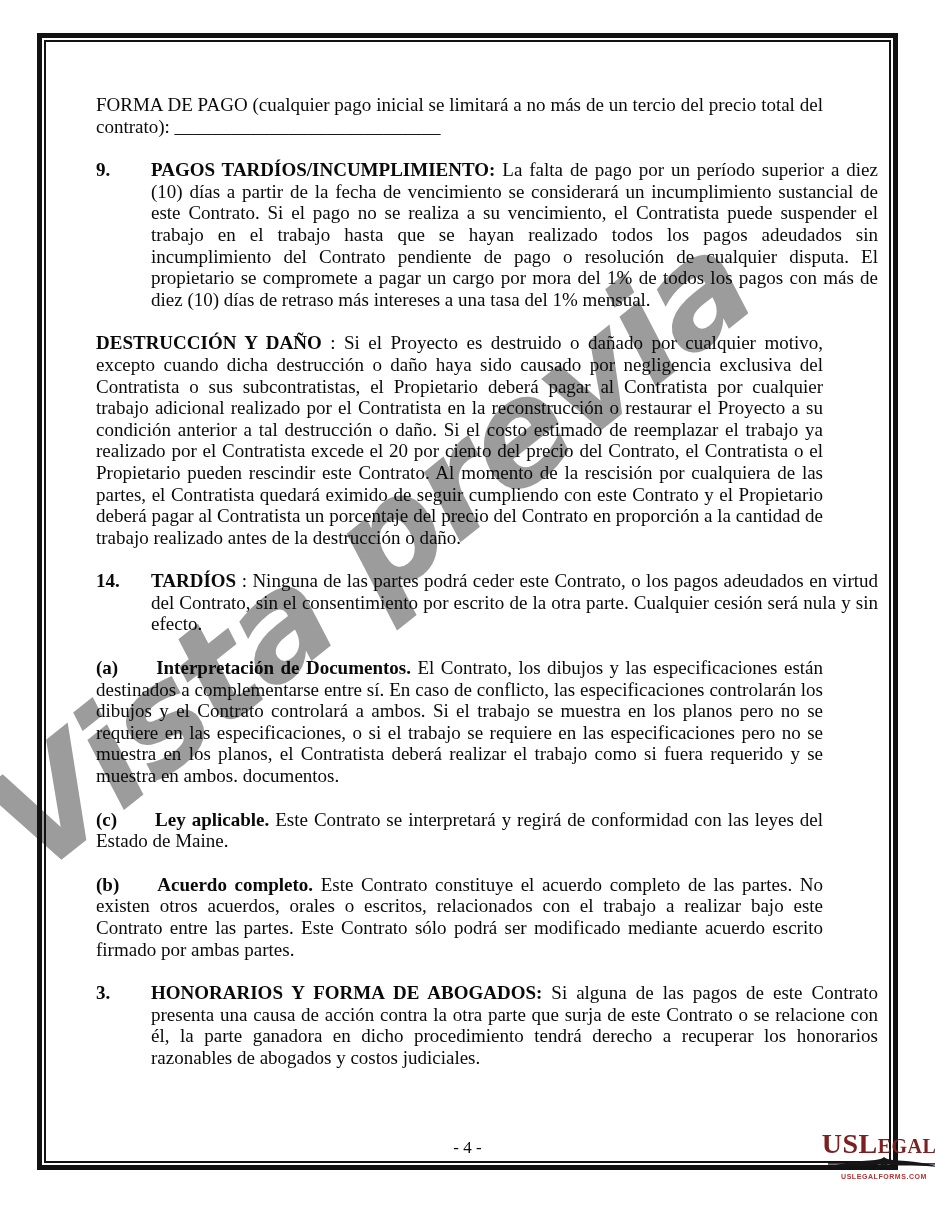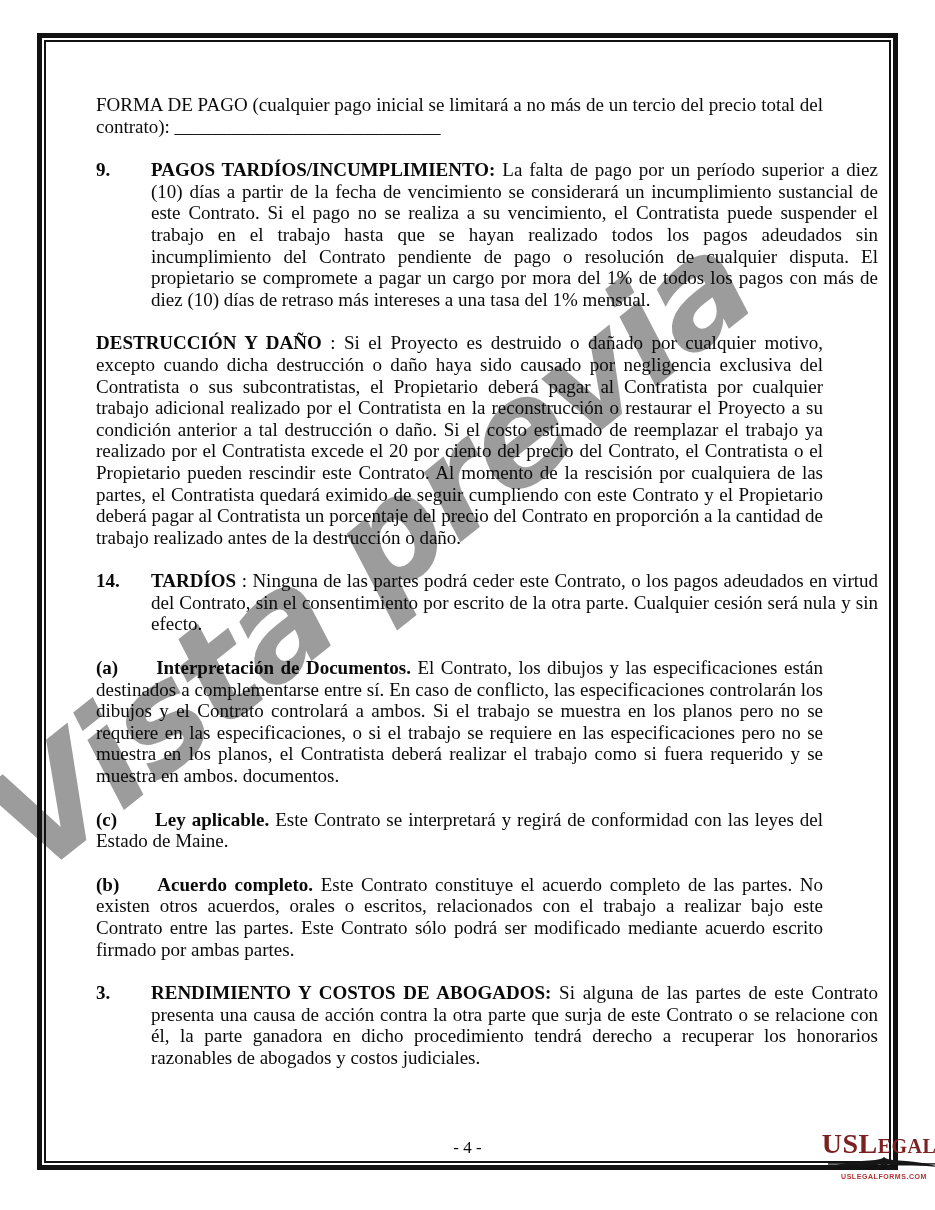--- a/index.html
+++ b/index.html
@@ -160,21 +160,21 @@
       <div class="sec-text">
         <p><span class="b">(a)</span><span class="tab"></span><span class="b">Interpretación de Documentos.</span><span> El Contrato, los dibujos y las especificaciones están destinados a complementarse entre sí. En caso de conflicto, las especificaciones controlarán los dibujos y el Contrato controlará a ambos. Si el trabajo se muestra en los planos pero no se requiere en las especificaciones, o si el trabajo se requiere en las especificaciones pero no se muestra en los planos, el Contratista deberá realizar el trabajo como si fuera requerido y se muestra en ambos. documentos.</span></p>
         <p><span class="b">(c)</span><span class="tab"></span><span class="b">Ley aplicable.</span><span> Este Contrato se interpretará y regirá de conformidad con las leyes del Estado de Maine.</span></p>
         <p><span class="b">(b)</span><span class="tab"></span><span class="b">Acuerdo completo.</span><span> Este Contrato constituye el acuerdo completo de las partes. No existen otros acuerdos, orales o escritos, relacionados con el trabajo a realizar bajo este Contrato entre las partes. Este Contrato sólo podrá ser modificado mediante acuerdo escrito firmado por ambas partes.</span></p>
       </div>
     </div>
 
     <div class="section">
       <div class="sec-num">3.</div>
       <div class="sec-text">
-        <p><span class="b">RENDIMIENTO Y COSTOS DE ABOGADOS:</span><span> Si alguna de las partes de este Contrato presenta una causa de acción contra la otra parte que surja de este Contrato o se relacione con él, la parte ganadora en dicho procedimiento tendrá derecho a recuperar los honorarios razonables de abogados y costos judiciales.</span></p>
+        <p><span class="b">HONORARIOS Y FORMA DE ABOGADOS:</span><span> Si alguna de las pagos de este Contrato presenta una causa de acción contra la otra parte que surja de este Contrato o se relacione con él, la parte ganadora en dicho procedimiento tendrá derecho a recuperar los honorarios razonables de abogados y costos judiciales.</span></p>
       </div>
     </div>
 
 
   </div>
 
   <div class="footer">- 4 -</div>
 
   <div class="logo">
     <div class="wordmark"><span class="wm-big">USL</span><span class="wm-small">EGAL</span><span class="wm-tm">™</span></div>

